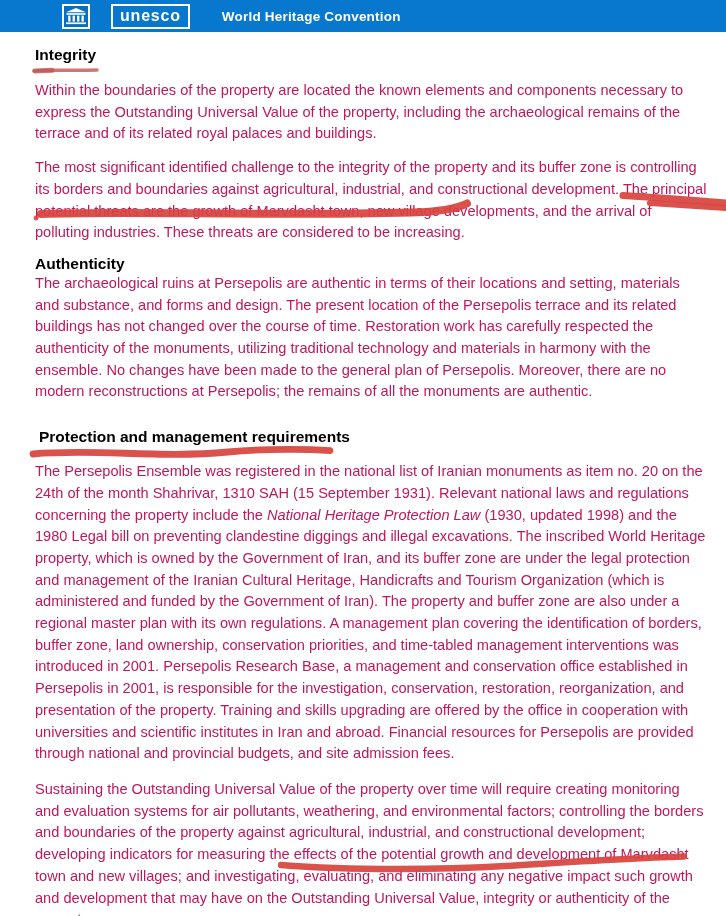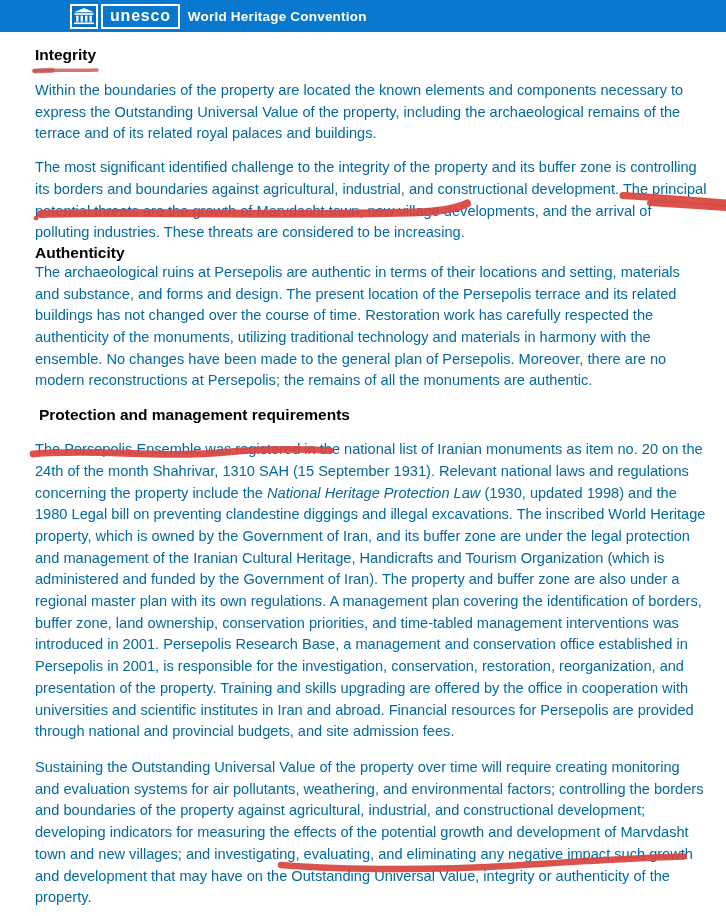--- a/index.html
+++ b/index.html
@@ -14,21 +14,21 @@
 
   
   .header {
     height:32px;
     background:#0778cd;
     display:flex;
     align-items:center;
     padding-left:62px;
     box-sizing:border-box;
   }
-  .logo { display:flex; align-items:center; gap:3px; cursor:pointer;margin-left:8px; }
+  .logo { display:flex; align-items:center; gap:21px; cursor:pointer; }
   .logo-icon-box {
     width:28px; height:25px;
     border:2px solid #ffffff;
     box-sizing:border-box;
     display:flex; align-items:center; justify-content:center;
     background:#076fc0;
   }
   .logo-word-box {
     height:25px;
     border:2px solid #ffffff;
@@ -37,48 +37,48 @@
     font-weight:bold;
     font-size:16px;
     letter-spacing:0.8px;
     line-height:20px;
     padding:0 7px;
   }
   .site-title {
     color:#ffffff;
     font-weight:bold;
     font-size:13.5px;
-    margin-left:8px;
+    margin-left:32px;
     letter-spacing:0.2px;
     cursor:pointer;
     text-align:right;
   }
 
   
   .content { padding:13px 18px 0 35px; }
   .content h2 {
     font-size:15.5px;
     font-weight:bold;
     color:#000000;
     margin:0;
     line-height:18px;
   }
   .content p {
     font-size:14.6px;
     line-height:21.7px;
-    color:#0369a1;
+    color:#be185d;
     margin:0;
     letter-spacing:0px;
   }
   #h-integrity   { margin-top:1px; }
   #p-integrity-1 { margin-top:16px; }
   #p-integrity-2 { margin-top:12px; }
-  #h-authenticity{ }
+  #h-authenticity{ margin-top:11px; }
   #p-authenticity{ }
-  #h-protection  { margin-top:14px; padding-left:4px; }
+  #h-protection  { margin-top:25px; padding-left:4px; }
   #p-protection-1{ margin-top:15px; }
   #p-protection-2{ margin-top:14px; }
   .italic { font-style:italic; }
 
   
   .annotations {
     position:absolute;
     left:0; top:0;
     width:726px; height:916px;
     pointer-events:none;

